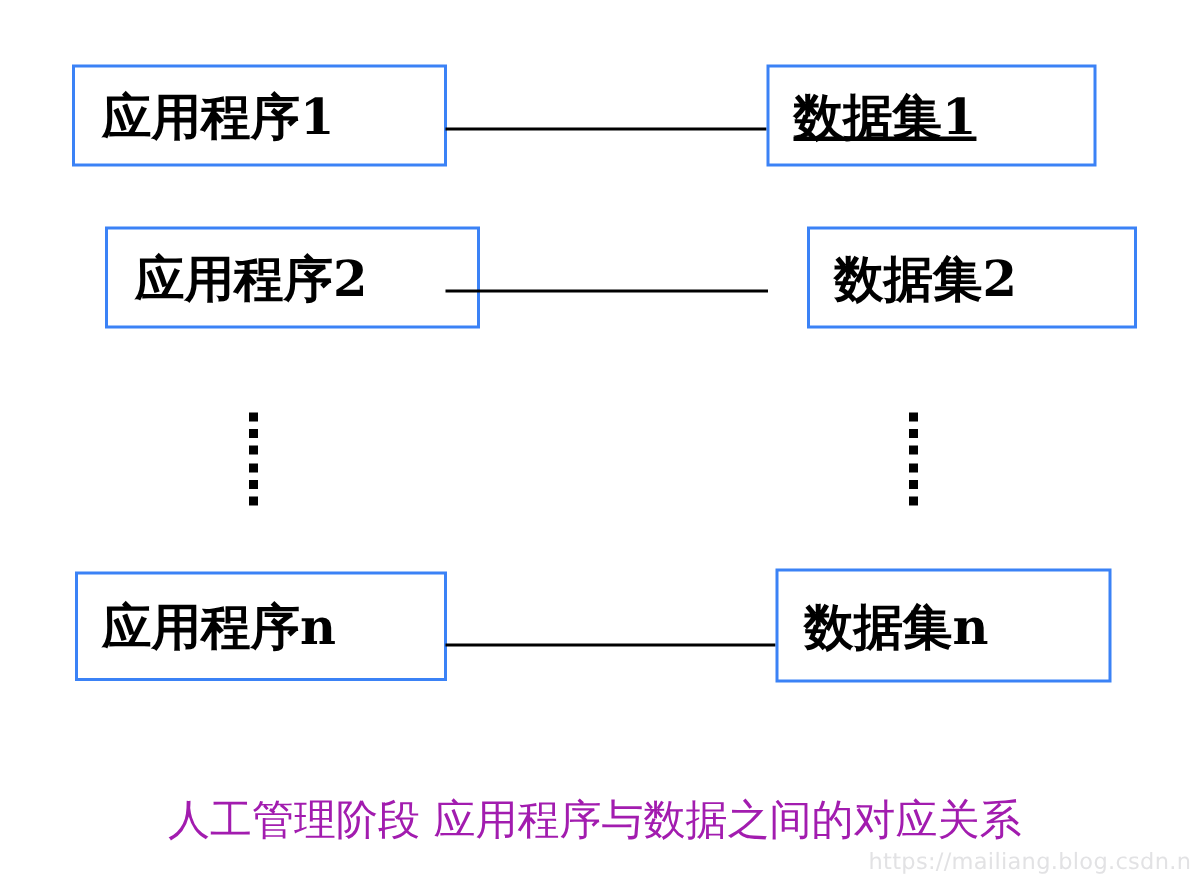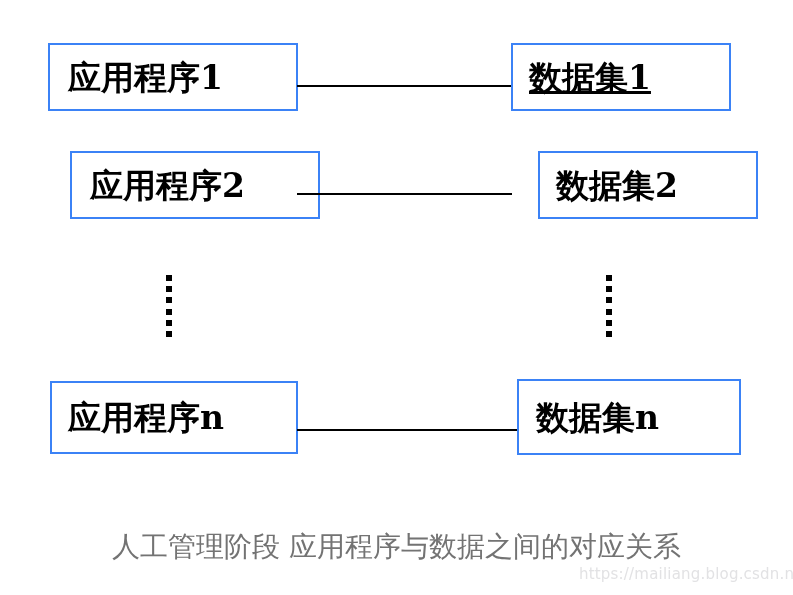--- a/index.html
+++ b/index.html
@@ -87,21 +87,21 @@
   
   #caption {
     position: absolute;
     left: 0;
     top: 529px;
     width: 793px;
     text-align: center;
     font-family: "DejaVu Serif", "Liberation Serif", serif;
     font-size: 28px;
     line-height: 36px;
-    color: #737373;
+    color: #a21caf;
     white-space: nowrap;
   }
 
   
   #watermark {
     position: absolute;
     left: 579px;
     top: 565px;
     font-family: "DejaVu Sans", "Liberation Sans", sans-serif;
     font-size: 15px;

